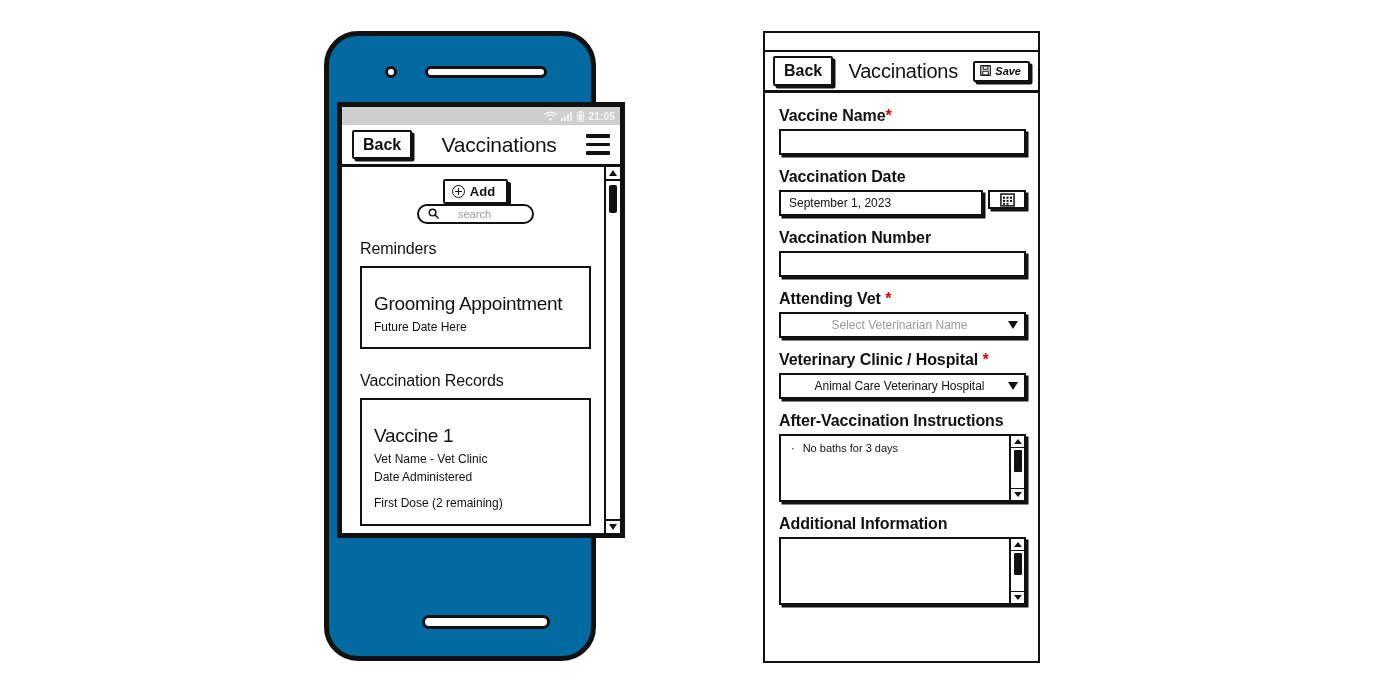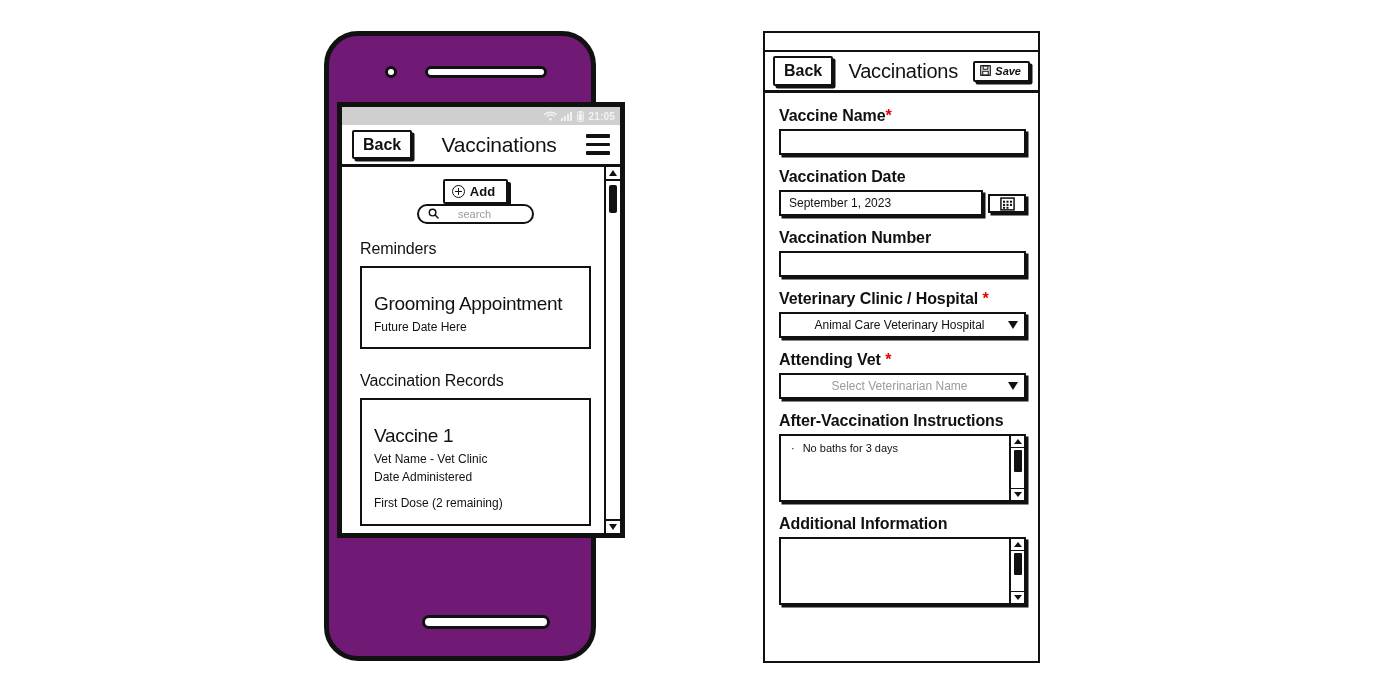--- a/index.html
+++ b/index.html
@@ -10,21 +10,21 @@
     font-family: "Liberation Sans", sans-serif;
     overflow: hidden;
   }
   .stage { position: relative; width: 1400px; height: 700px; background: #fff; }
 
   
   .phone {
     position: absolute; left: 324px; top: 31px;
     width: 272px; height: 630px;
     border: 5px solid #111; border-radius: 34px;
-    background: #701a75;
+    background: #0369a1;
   }
   .phone-cam {
     position: absolute; left: 56px; top: 30px;
     width: 12px; height: 12px; border-radius: 50%;
     border: 3.5px solid #111; background: #fff;
   }
   .phone-speaker {
     position: absolute; left: 96px; top: 30px;
     width: 122px; height: 12px; border-radius: 7px;
     border: 3px solid #111; background: #fff;
@@ -135,21 +135,21 @@
 
   .fp-body { flex: 1; padding: 14px 12px 0 14px; overflow: hidden; }
   .field { margin-bottom: 13px; }
   .flabel { font-size: 16px; font-weight: 700; color: #111; margin-bottom: 4px; letter-spacing: -0.1px; }
   .req { color: #e60000; font-weight: 700; }
   .finput {
     width: 100%; height: 26px; border: 2.2px solid #111; background: #fff;
     box-shadow: 2.5px 2.5px 0 #111; display: flex; align-items: center;
     padding: 0 8px; font-size: 12px; color: #111; cursor: text;
   }
-  .date-row { display: flex; align-items: center; gap: 5px; }
+  .date-row { display: flex; align-items: flex-start; gap: 5px; }
   .date-row .finput { flex: 1; }
   .date-btn {
     width: 38px; border: 2.2px solid #111; background: #fff; box-shadow: 2.5px 2.5px 0 #111;
     display: flex; align-items: center; justify-content: center; cursor: pointer; flex: none;
   }
   .fselect {
     width: 100%; height: 26px; border: 2.2px solid #111; background: #fff;
     box-shadow: 2.5px 2.5px 0 #111; display: flex; align-items: center;
     padding: 0 6px 0 10px; cursor: pointer;
   }
@@ -318,34 +318,34 @@
         </div>
       </div>
 
       <div class="field">
         <div class="flabel">Vaccination Number</div>
         <div class="finput"></div>
       </div>
 
       <div class="field">
         <div class="flabel">
+          <span>Attending Vet</span> <span class="req">*</span>
+        </div>
+        <div class="fselect">
+          <span class="sel-val placeholder">Select Veterinarian Name</span>
+          <span class="caret"></span>
+        </div>
+      </div>
+
+      <div class="field">
+        <div class="flabel">
           <span>Veterinary Clinic / Hospital</span> <span class="req">*</span>
         </div>
         <div class="fselect">
           <span class="sel-val">Animal Care Veterinary Hospital</span>
-          <span class="caret"></span>
-        </div>
-      </div>
-
-      <div class="field">
-        <div class="flabel">
-          <span>Attending Vet</span> <span class="req">*</span>
-        </div>
-        <div class="fselect">
-          <span class="sel-val placeholder">Select Veterinarian Name</span>
           <span class="caret"></span>
         </div>
       </div>
 
       <div class="field">
         <div class="flabel">After-Vaccination Instructions</div>
         <div class="ftextarea">
           <div class="ta-inner">
             <div class="ta-line">
               <span class="ta-bullet">·</span>

